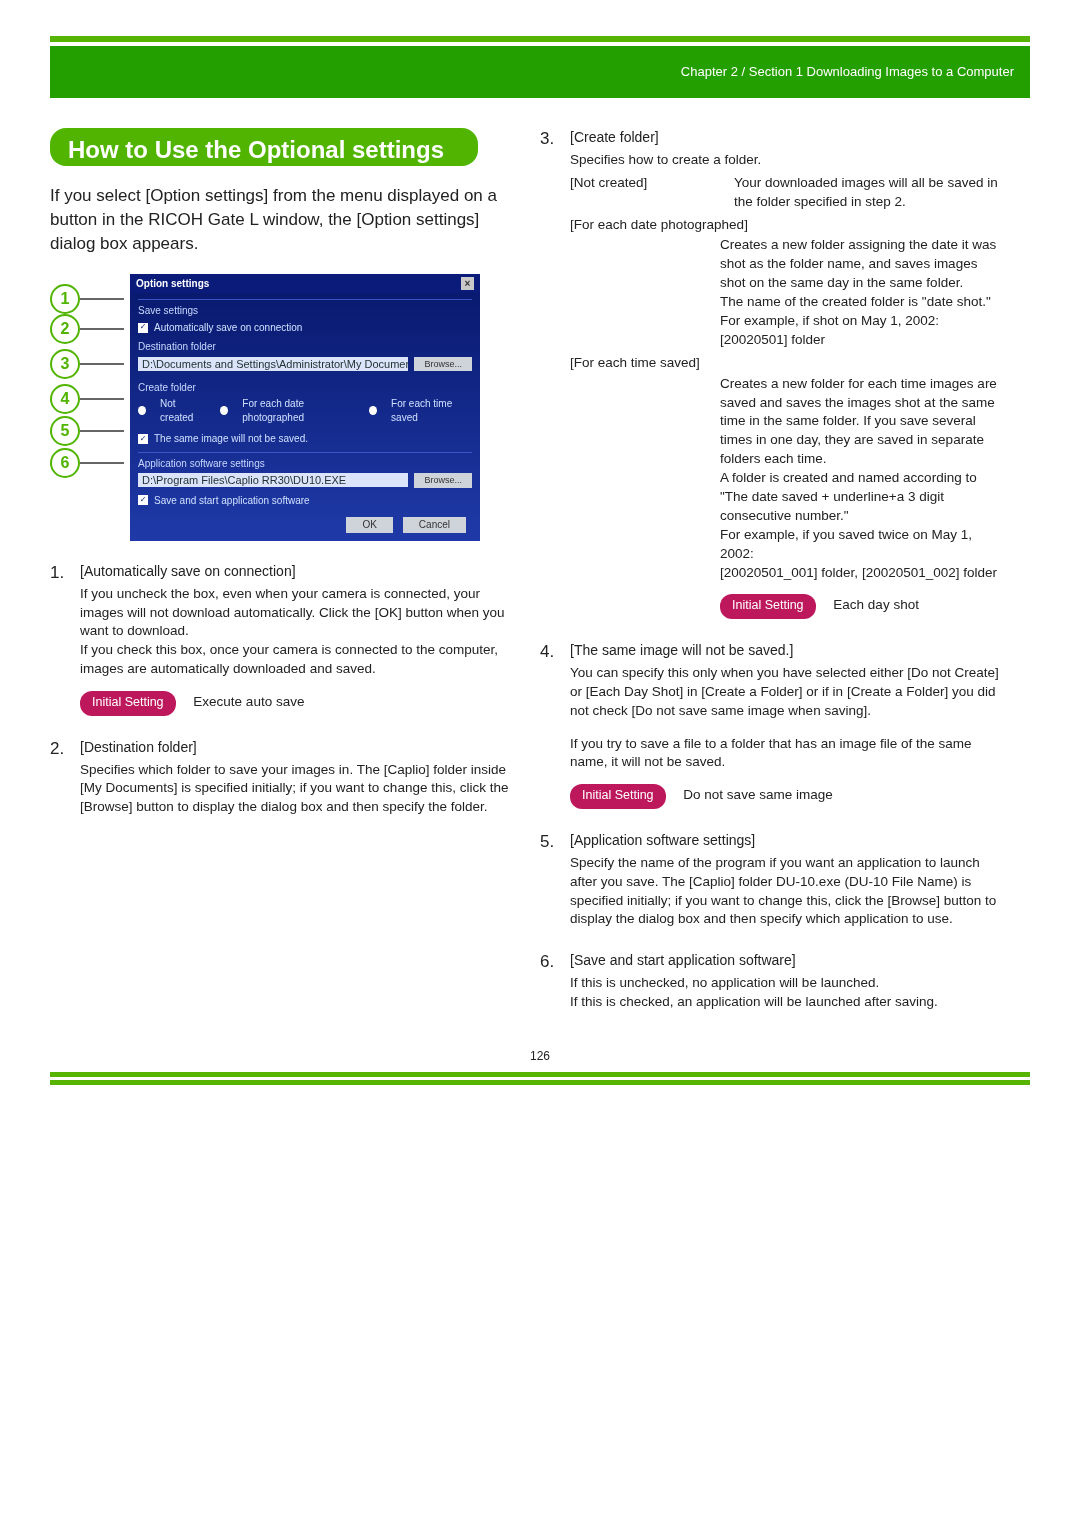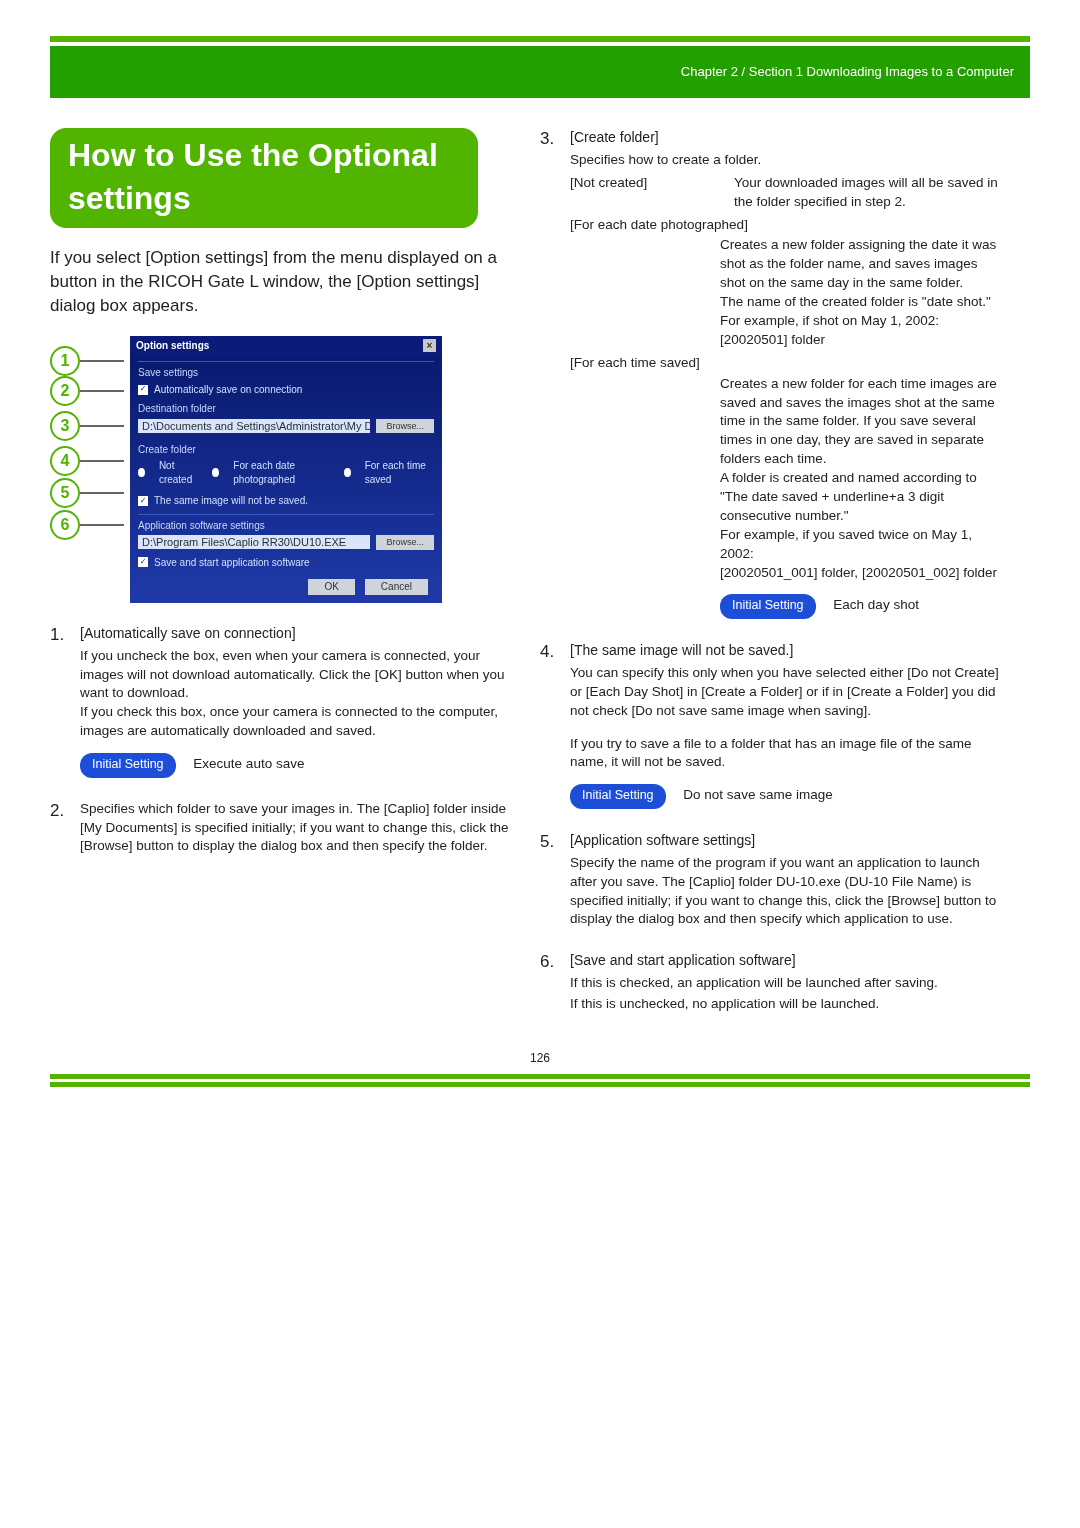--- a/index.html
+++ b/index.html
@@ -33,43 +33,43 @@
   .columns {
     display: flex;
     gap: 30px;
   }
   .col {
     width: 460px;
   }
   .section-title {
     background: #50b400;
     color: #fff;
-    font-size: 32px;
+    font-size: 24px;
     font-weight: bold;
-    padding: 6px 18px 8px 18px;
+    padding: 6px 18px 0 18px;
     border-radius: 16px;
     margin: 0 0 18px 0;
     display: inline-block;
     width: 392px;
   }
   .intro {
     font-size: 17px;
     line-height: 1.4;
     margin-bottom: 18px;
   }
   .figure {
     position: relative;
     margin: 8px 0 28px 0;
     height: 260px;
   }
   .dialog {
     position: absolute;
     left: 80px;
     top: 0;
-    width: 312px;
+    width: 350px;
     background: linear-gradient(#07176b, #1f3aa8);
     color: #cfe0ff;
     font-size: 10px;
     box-sizing: border-box;
     padding: 0 0 8px 0;
   }
   .dialog-title {
     background: #0a1b7a;
     color: #fff;
     font-weight: bold;
@@ -128,21 +128,21 @@
   .item-title {
     font-size: 14px;
     margin-bottom: 4px;
   }
   .item-body {
     font-size: 13.5px;
     line-height: 1.4;
   }
   .initial-pill {
     display:inline-block;
-    background:#1d4ed8;
+    background:#be185d;
     color:#fff;
     font-size:12.5px;
     padding:3px 12px 4px 12px;
     border-radius: 12px;
     margin-right: 14px;
     margin-top: 6px;
   }
   .initial-line { margin-top: 6px; }
 
   .def-row { display:flex; gap: 14px; margin-top:4px;}
@@ -255,20 +255,21 @@
           <div class="item-body">
             <div style="margin-top:4px;">If you uncheck the box, even when your camera is connected, your images will not download automatically. Click the [OK] button when you want to download.</div>
             <div>If you check this box, once your camera is connected to the computer, images are automatically downloaded and saved.</div>
             <div class="initial-line">
               <span class="initial-pill">Initial Setting</span>
               <span>Execute auto save</span>
             </div>
           </div>
         </li>
         <li>
+          <div class="item-title">[Destination folder]</div>
           <div class="item-body">Specifies which folder to save your images in. The [Caplio] folder inside [My Documents] is specified initially; if you want to change this, click the [Browse] button to display the dialog box and then specify the folder.</div>
         </li>
       </ol>
     </div>
 
     <div class="col">
       <ol class="main-list" style="counter-reset: item 2;">
 
         <li>
           <div class="item-title">[Create folder]</div>
@@ -311,22 +312,22 @@
         </li>
 
         <li>
           <div class="item-title">[Application software settings]</div>
           <div class="item-body">Specify the name of the program if you want an application to launch after you save. The [Caplio] folder DU-10.exe (DU-10 File Name) is specified initially; if you want to change this, click the [Browse] button to display the dialog box and then specify which application to use.</div>
         </li>
 
         <li>
           <div class="item-title">[Save and start application software]</div>
           <div class="item-body">
+            <div style="margin-top:2px;">If this is unchecked, no application will be launched.</div>
             <div>If this is checked, an application will be launched after saving.</div>
-            <div style="margin-top:2px;">If this is unchecked, no application will be launched.</div>
           </div>
         </li>
 
       </ol>
     </div>
   </div>
 
   <div class="page-num">126</div>
 
   <div class="footer-bars">

